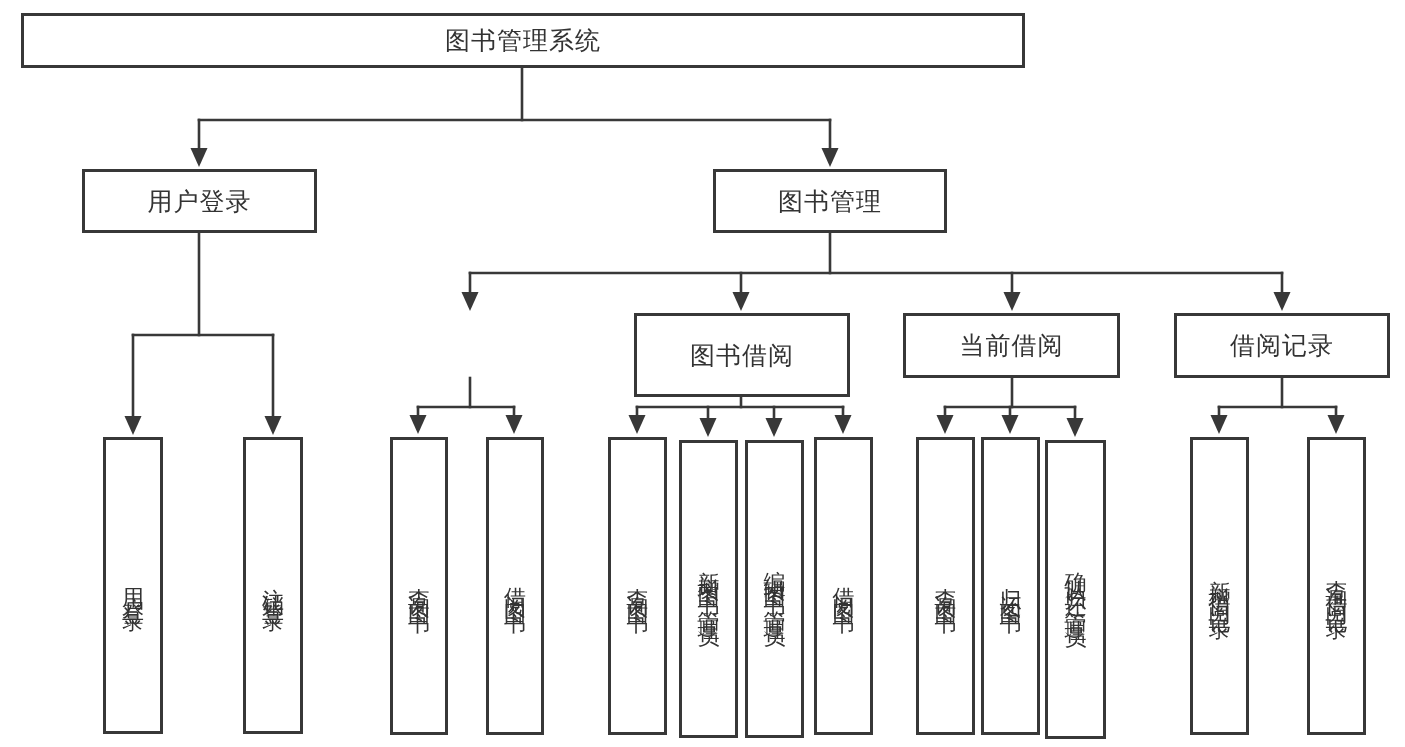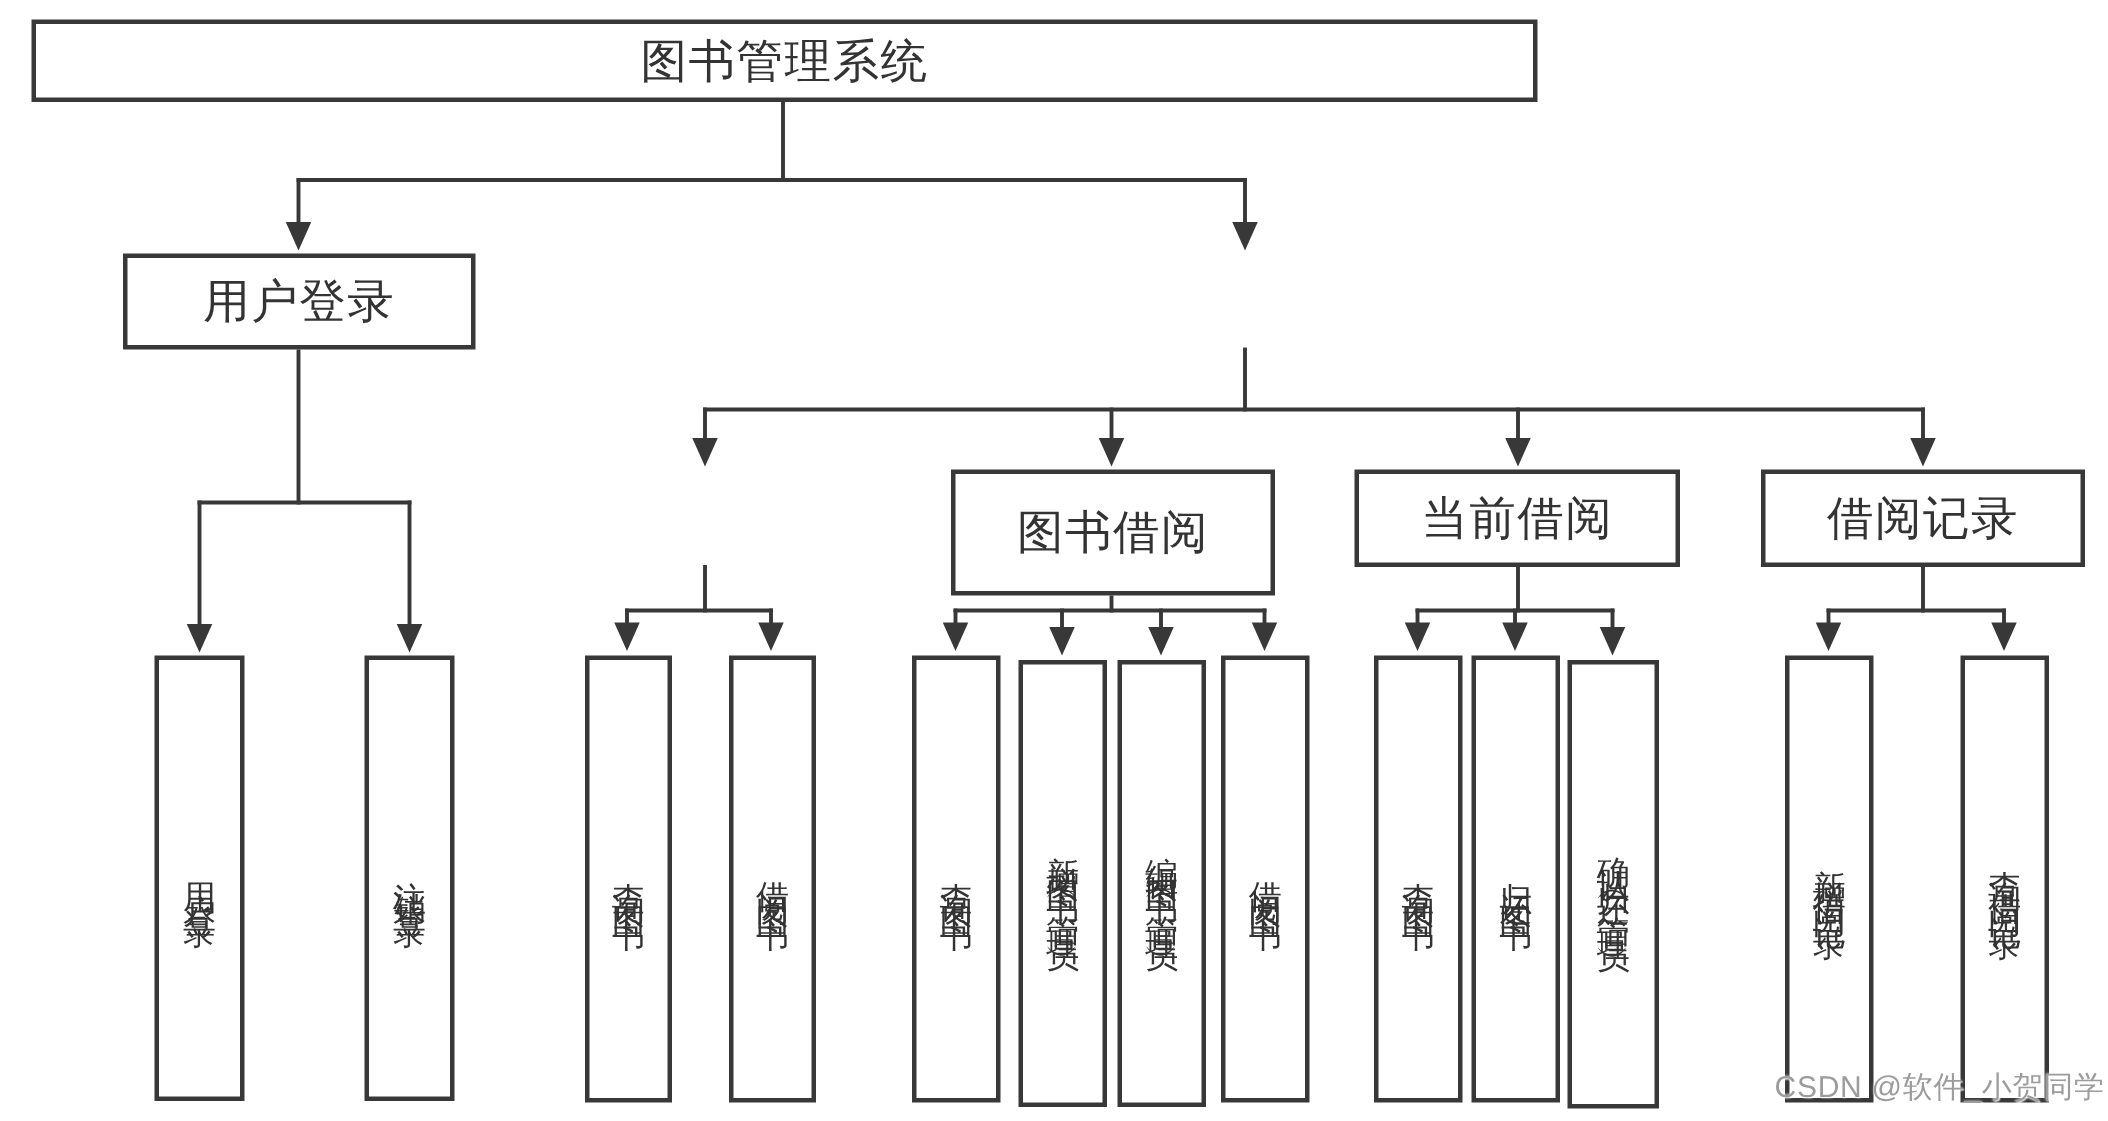--- a/index.html
+++ b/index.html
@@ -31,21 +31,21 @@
   .node {
     position: absolute;
     box-sizing: border-box;
     border: 3px solid var(--line);
     background: #ffffff;
     display: flex;
     align-items: center;
     justify-content: center;
     color: var(--text);
   }
-  .h-node { font-size: 31px; letter-spacing: 1px; white-space: nowrap; }
+  .h-node { font-size: 25px; letter-spacing: 1px; white-space: nowrap; }
   .v-node .node-label {
     writing-mode: vertical-rl;
     text-orientation: mixed;
     font-size: 22px;
     letter-spacing: 8px;
     line-height: 1;
   }
   .watermark {
     position: absolute;
     left: 1183px;
@@ -139,20 +139,23 @@
     </g>
   </svg>
 
   <div class="node h-node" style="left:21px; top:13px; width:1004px; height:55px;">
     <span class="node-label">图书管理系统</span>
   </div>
 
   <div class="node h-node" style="left:82px; top:169px; width:235px; height:64px;">
     <span class="node-label">用户登录</span>
   </div>
+  <div class="node h-node" style="left:713px; top:169px; width:234px; height:64px;">
+    <span class="node-label">图书管理</span>
+  </div>
 
   <div class="node h-node" style="left:634px; top:313px; width:216px; height:84px;">
     <span class="node-label">图书借阅</span>
   </div>
   <div class="node h-node" style="left:903px; top:313px; width:217px; height:65px;text-align:center;">
     <span class="node-label">当前借阅</span>
   </div>
   <div class="node h-node" style="left:1174px; top:313px; width:216px; height:65px;">
     <span class="node-label">借阅记录</span>
   </div>
@@ -194,15 +197,14 @@
     <span class="node-label">确认归还（管理员）</span>
   </div>
 
   <div class="node v-node" style="left:1190px; top:437px; width:59px; height:298px;">
     <span class="node-label">新增借阅记录</span>
   </div>
   <div class="node v-node" style="left:1307px; top:437px; width:59px; height:298px;">
     <span class="node-label">查询借阅记录</span>
   </div>
 
-  <div class="watermark">CSDN @软件_小贺同学</div>
 
 </div>
 
 </body></html>

